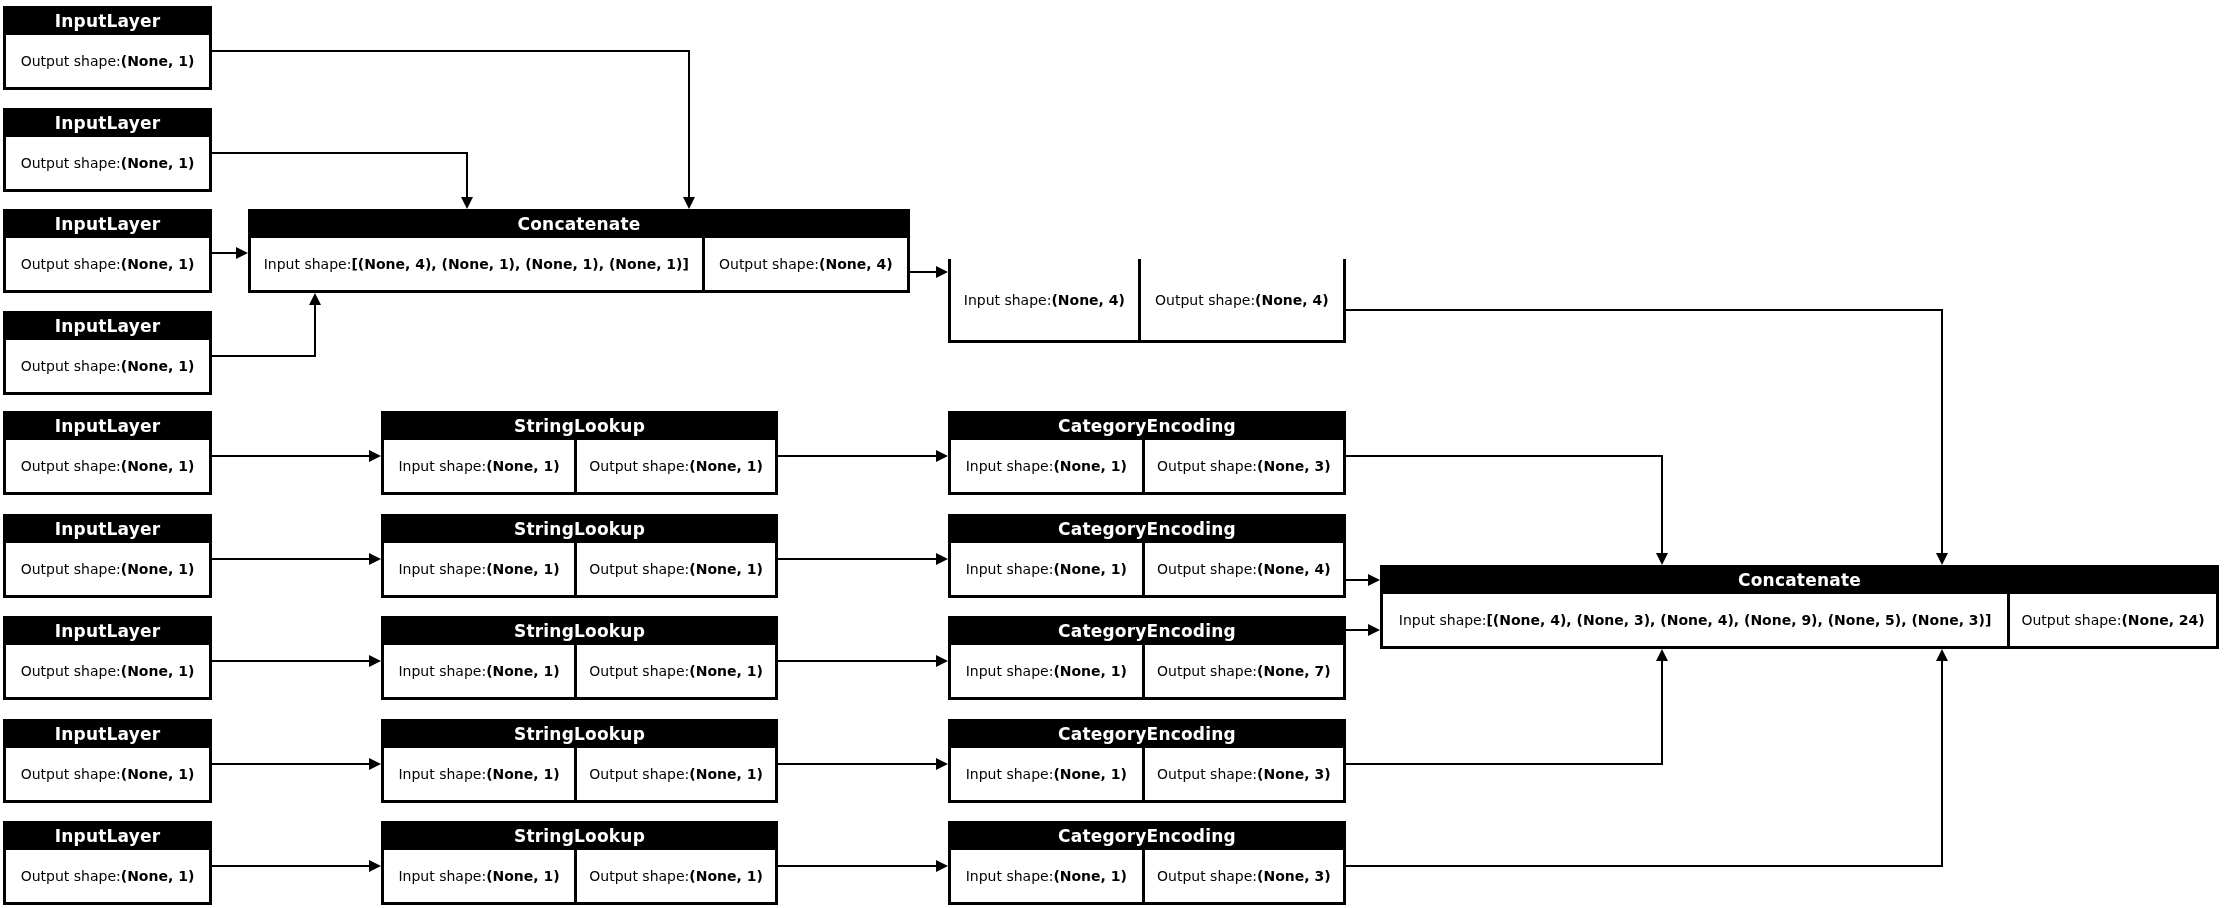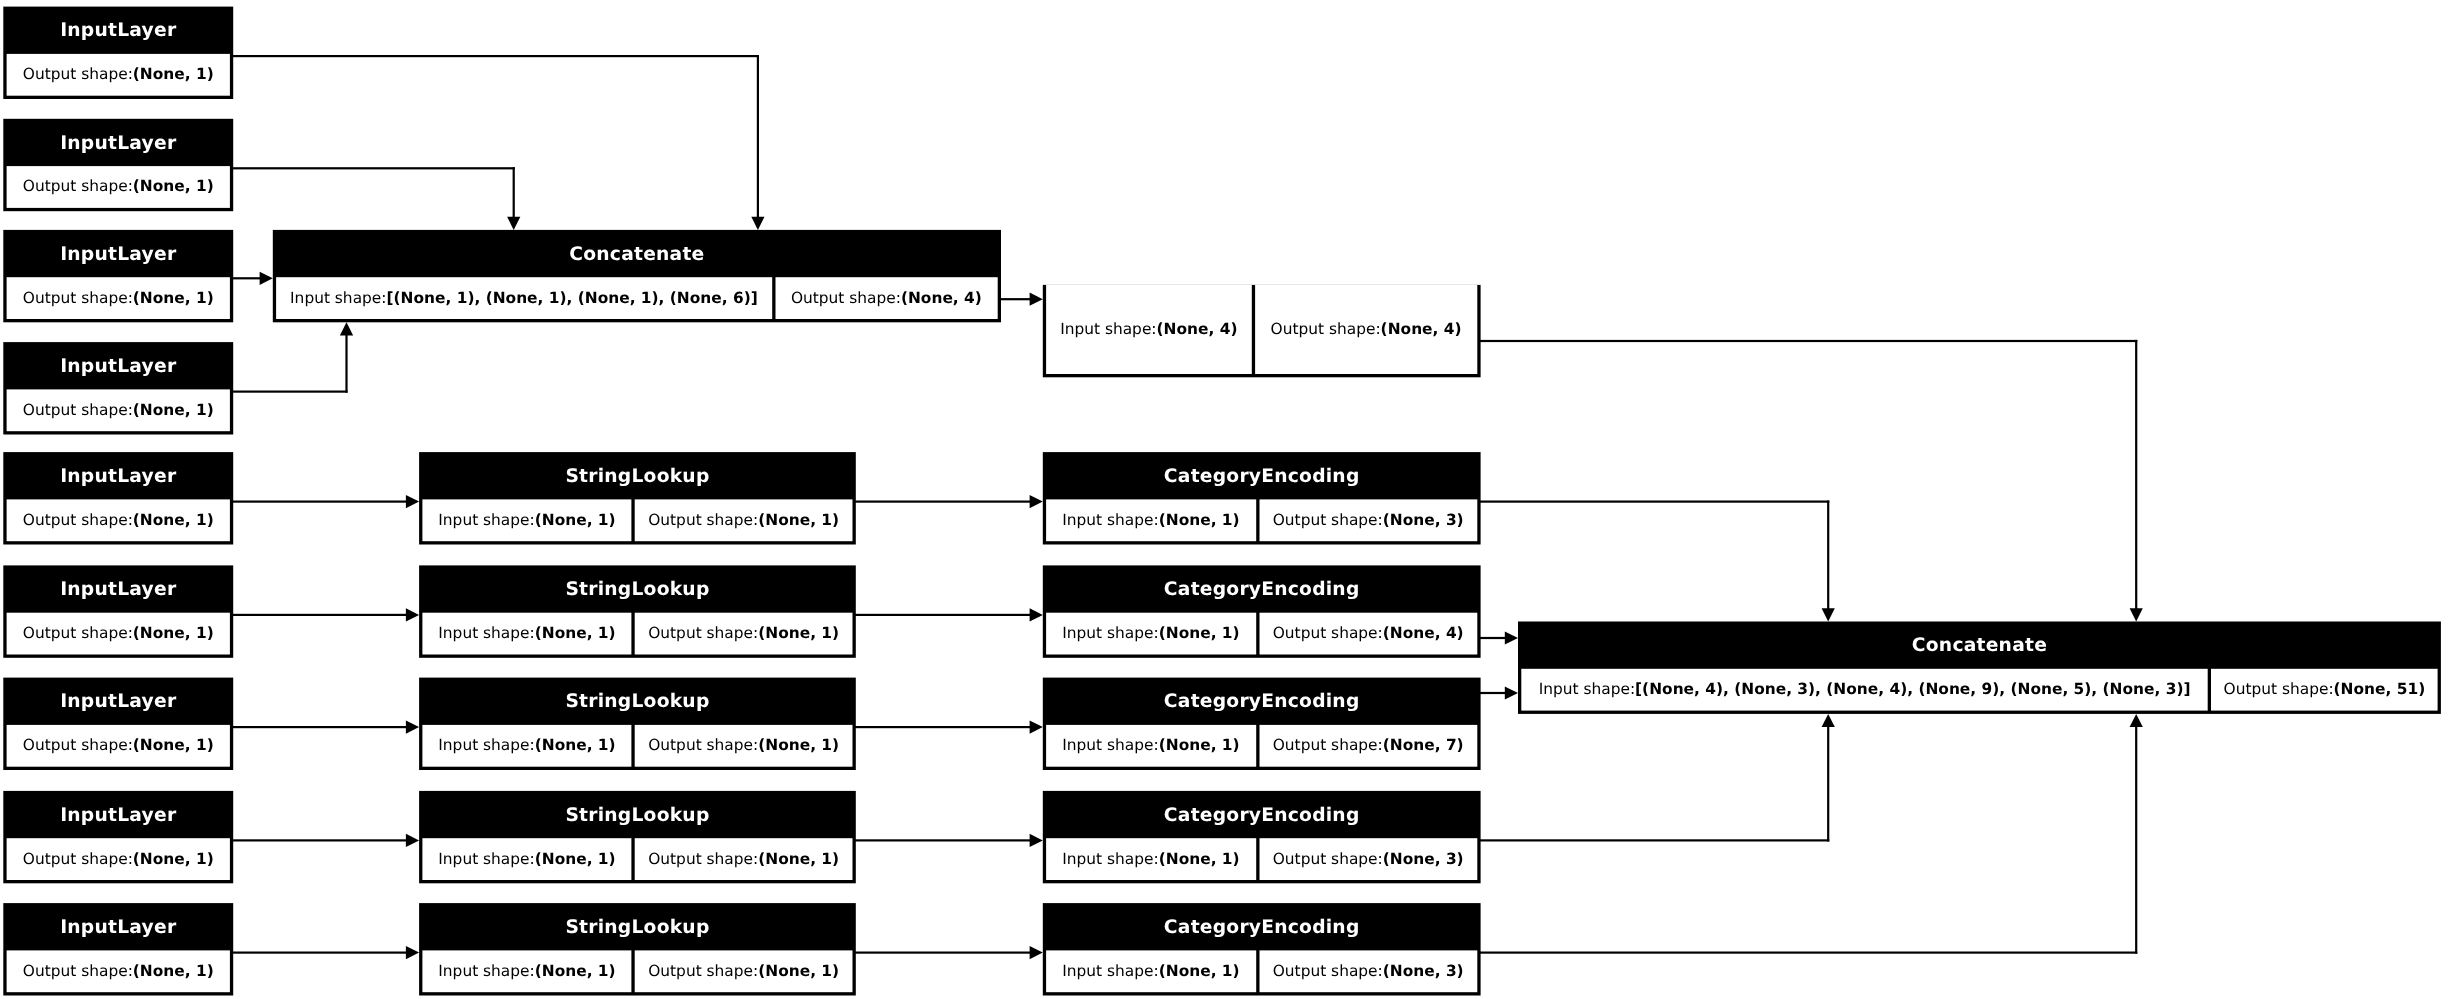--- a/index.html
+++ b/index.html
@@ -1,19 +1,19 @@
 <!DOCTYPE html>
 <html><head>
 <meta charset="utf-8">
 <style>
   html,body{margin:0;padding:0;background:#ffffff;}
   #canvas{position:relative;width:2226px;height:908px;background:#ffffff;overflow:hidden;
           font-family:"DejaVu Sans","Liberation Sans",sans-serif;}
   .node{position:absolute;background:#000000;box-sizing:border-box;display:flex;flex-direction:column;}
-  .node-title{height:43px;display:flex;align-items:center;justify-content:center;
+  .node-title{height:29px;display:flex;align-items:center;justify-content:center;
               color:#ffffff;font-weight:bold;font-size:17px;letter-spacing:0.2px;}
   .cells{flex:1;display:flex;gap:3px;padding:0 3px 3px 3px;box-sizing:border-box;}
   .cell{background:#ffffff;color:#000000;display:flex;align-items:center;justify-content:center;
         font-size:14px;white-space:nowrap;overflow:hidden;flex-basis:0;}
   .cell .val{font-weight:bold;}
   .seg{position:absolute;background:#000000;}
   .arrow{position:absolute;width:0;height:0;}
   .arrow.right{border-left:12px solid #000;border-top:6px solid transparent;border-bottom:6px solid transparent;}
   .arrow.down{border-top:12px solid #000;border-left:6px solid transparent;border-right:6px solid transparent;}
   .arrow.up{border-bottom:12px solid #000;border-left:6px solid transparent;border-right:6px solid transparent;}
@@ -101,21 +101,21 @@
           <span>Output shape: </span>
           <span class="val">(None, 1)</span>
         </div>
       </div>
     </div>
     <div class="node" style="left: 248px; top: 209px; width: 662px; height: 84px;">
       <div class="node-title">Concatenate</div>
       <div class="cells">
         <div class="cell" style="flex-grow: 0.69;">
           <span>Input shape: </span>
-          <span class="val">[(None, 1), (None, 1), (None, 1), (None, 6)]</span>
+          <span class="val">[(None, 4), (None, 1), (None, 1), (None, 1)]</span>
         </div>
         <div class="cell" style="flex-grow: 0.31;">
           <span>Output shape: </span>
           <span class="val">(None, 4)</span>
         </div>
       </div>
     </div>
     <div class="node" style="left: 948px; top: 259px; width: 398px; height: 84px;">
       <div class="cells">
         <div class="cell" style="flex-grow: 0.48;">
@@ -260,21 +260,21 @@
     </div>
     <div class="node" style="left: 1380px; top: 565px; width: 839px; height: 84px;">
       <div class="node-title">Concatenate</div>
       <div class="cells">
         <div class="cell" style="flex-grow: 0.752;">
           <span>Input shape: </span>
           <span class="val">[(None, 4), (None, 3), (None, 4), (None, 9), (None, 5), (None, 3)]</span>
         </div>
         <div class="cell" style="flex-grow: 0.248;">
           <span>Output shape: </span>
-          <span class="val">(None, 51)</span>
+          <span class="val">(None, 24)</span>
         </div>
       </div>
     </div>
     <div class="seg" style="left: 211px; top: 50px; width: 479px; height: 2px;"></div>
     <div class="seg" style="left: 688px; top: 50px; width: 2px; height: 149px;"></div>
     <div class="arrow down" style="left: 683px; top: 197px;"></div>
     <div class="seg" style="left: 211px; top: 152px; width: 257px; height: 2px;"></div>
     <div class="seg" style="left: 466px; top: 152px; width: 2px; height: 47px;"></div>
     <div class="arrow down" style="left: 461px; top: 197px;"></div>
     <div class="seg" style="left: 211px; top: 252px; width: 27px; height: 2px;"></div>

